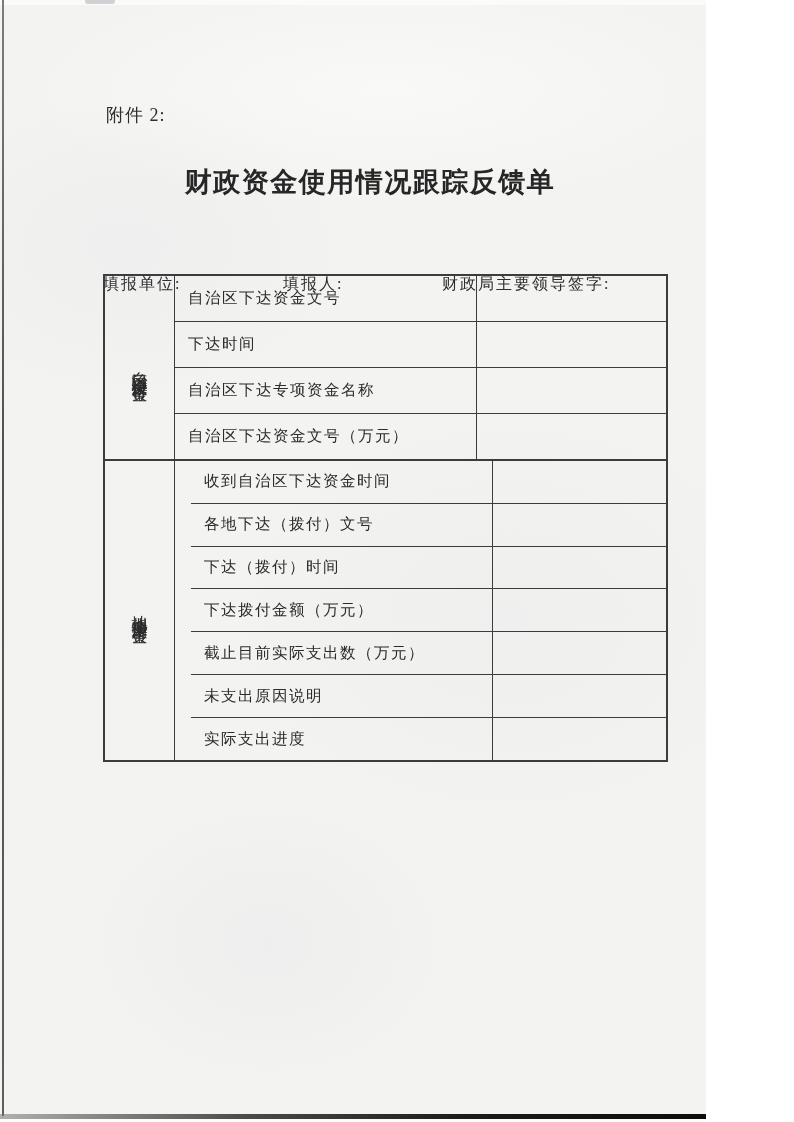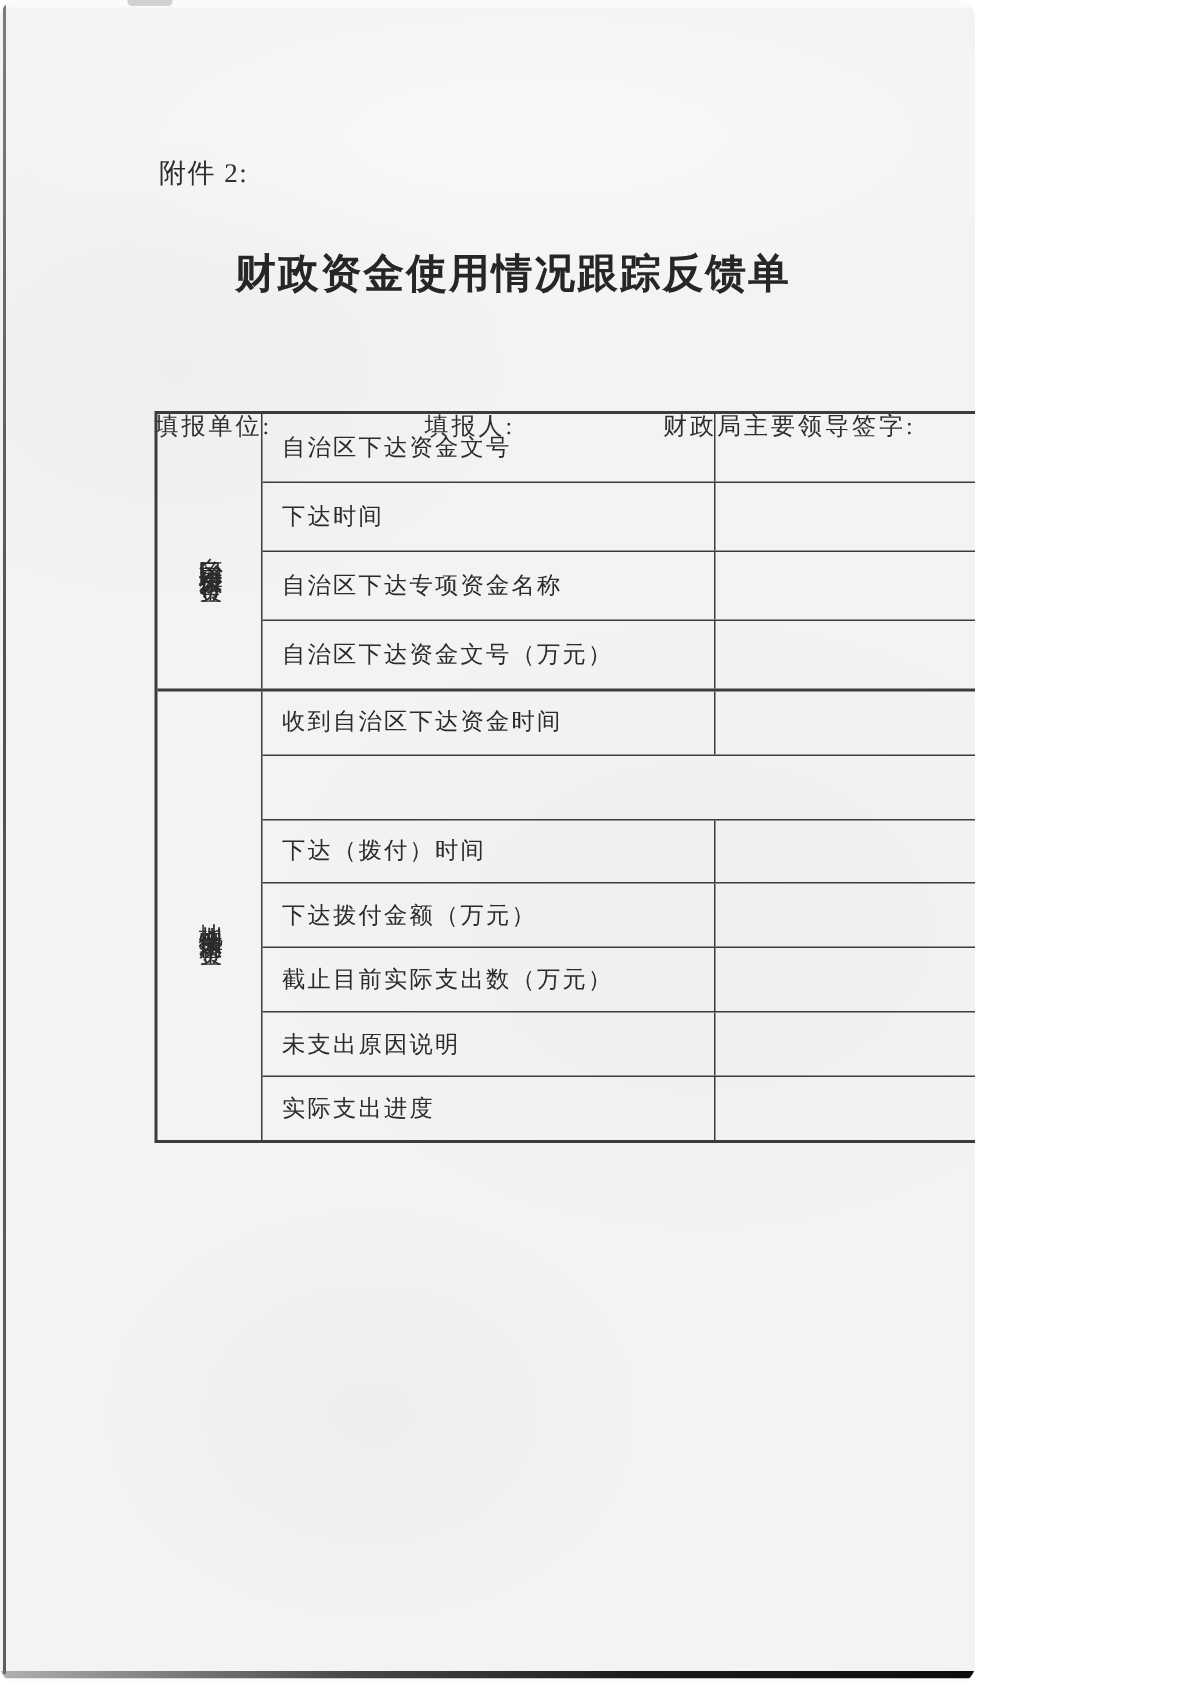--- a/index.html
+++ b/index.html
@@ -1,31 +1,30 @@
 <!DOCTYPE html>
 <html><head>
 <meta charset="utf-8">
 <style>
   * { margin: 0; padding: 0; box-sizing: border-box; }
   html, body { width: 794px; height: 1122px; }
   body { font-family: "Liberation Serif", "DejaVu Serif", serif; }
 
   .scan {
     position: relative;
-    width: 650px;
+    width: 706px;
     height: 1122px;
     overflow: hidden;
     background-color: #f3f3f1;
     background-image:
       radial-gradient(ellipse 320px 220px at 18% 22%, rgba(150,160,185,0.05), transparent 70%),
       radial-gradient(ellipse 420px 300px at 72% 55%, rgba(145,155,180,0.045), transparent 70%),
       radial-gradient(ellipse 260px 200px at 38% 84%, rgba(140,150,175,0.05), transparent 70%),
       radial-gradient(ellipse 500px 160px at 55% 8%, rgba(255,255,255,0.5), transparent 75%);
     color: #2e2e2e;
-    border-radius: 12px;
   }
 
   
   .top-strip   { position: absolute; top: 0; left: 0; right: 0; height: 5px; background: #fbfbfa; }
   .smudge      { position: absolute; top: 0; left: 85px; width: 30px; height: 4px;
                  background: #b7babe; opacity: .65; border-radius: 0 0 3px 3px; }
   .edge-left   { position: absolute; top: 0; bottom: 6px; left: 2px; width: 2px;
                  background: linear-gradient(to bottom, #7d7d7d, #515151 40%, #5e5e5e); }
   .edge-bottom { position: absolute; left: 0; right: 0; bottom: 3px; height: 5px;
                  background: linear-gradient(90deg, rgba(120,120,120,0.55), #4a4a4a 35%, #1c1c1c 65%, #0c0c0c); }
@@ -50,21 +49,21 @@
 
   
   .form-table {
     position: absolute; left: 103px; top: 274px;
     width: 565px; height: 488px;
     border: 2px solid #3c3c3c;
     display: flex; flex-direction: column;
   }
   .section { display: flex; min-height: 0; }
   .section-1 { flex: 185 0 0; }
-  .section-2 { flex: 303 0 0; border-top: 2px solid #3c3c3c; }
+  .section-2 { flex: 303 0 0; border-top: 2px solid #3c3c3c; gap: 16px; }
 
   .vhead {
     flex: 0 0 70px;
     border-right: 1.5px solid #3c3c3c;
     display: flex; align-items: center; justify-content: center;
   }
   .vhead-text {
     writing-mode: vertical-rl; text-orientation: upright;
     font-size: 16px; letter-spacing: 2px; line-height: 1; color: #2b2b2b;
   }
@@ -131,20 +130,21 @@
     <div class="section section-2">
       <div class="vhead">
         <div class="vhead-text">地州安排使用资金</div>
       </div>
       <div class="rows">
         <div class="row">
           <div class="cell-label">收到自治区下达资金时间</div>
           <div class="cell-value"></div>
         </div>
         <div class="row">
+          <div class="cell-label">各地下达（拨付）文号</div>
           <div class="cell-value"></div>
         </div>
         <div class="row">
           <div class="cell-label">下达（拨付）时间</div>
           <div class="cell-value"></div>
         </div>
         <div class="row">
           <div class="cell-label">下达拨付金额（万元）</div>
           <div class="cell-value"></div>
         </div>

